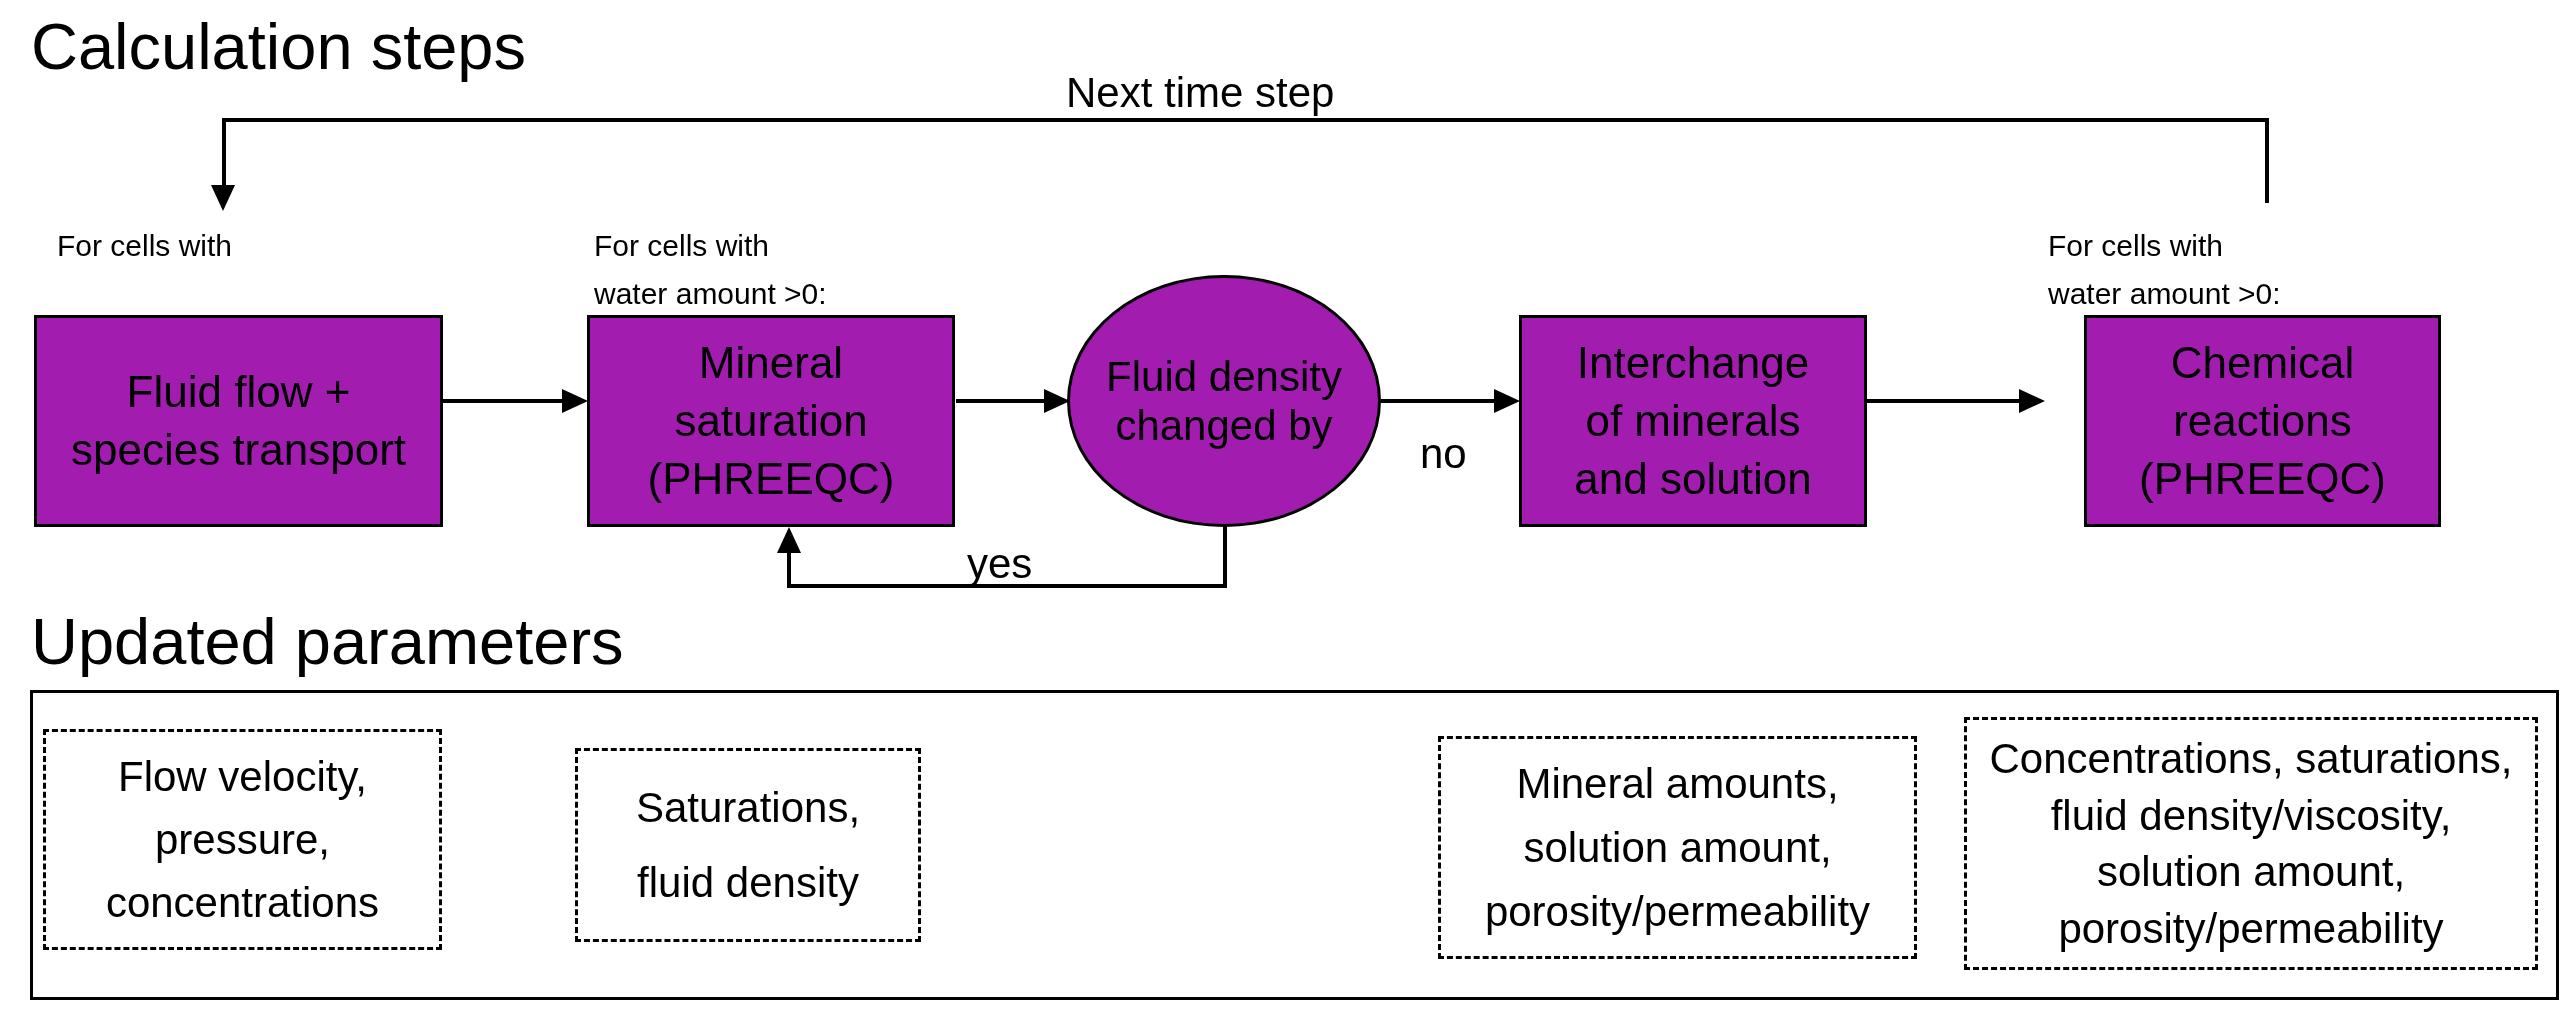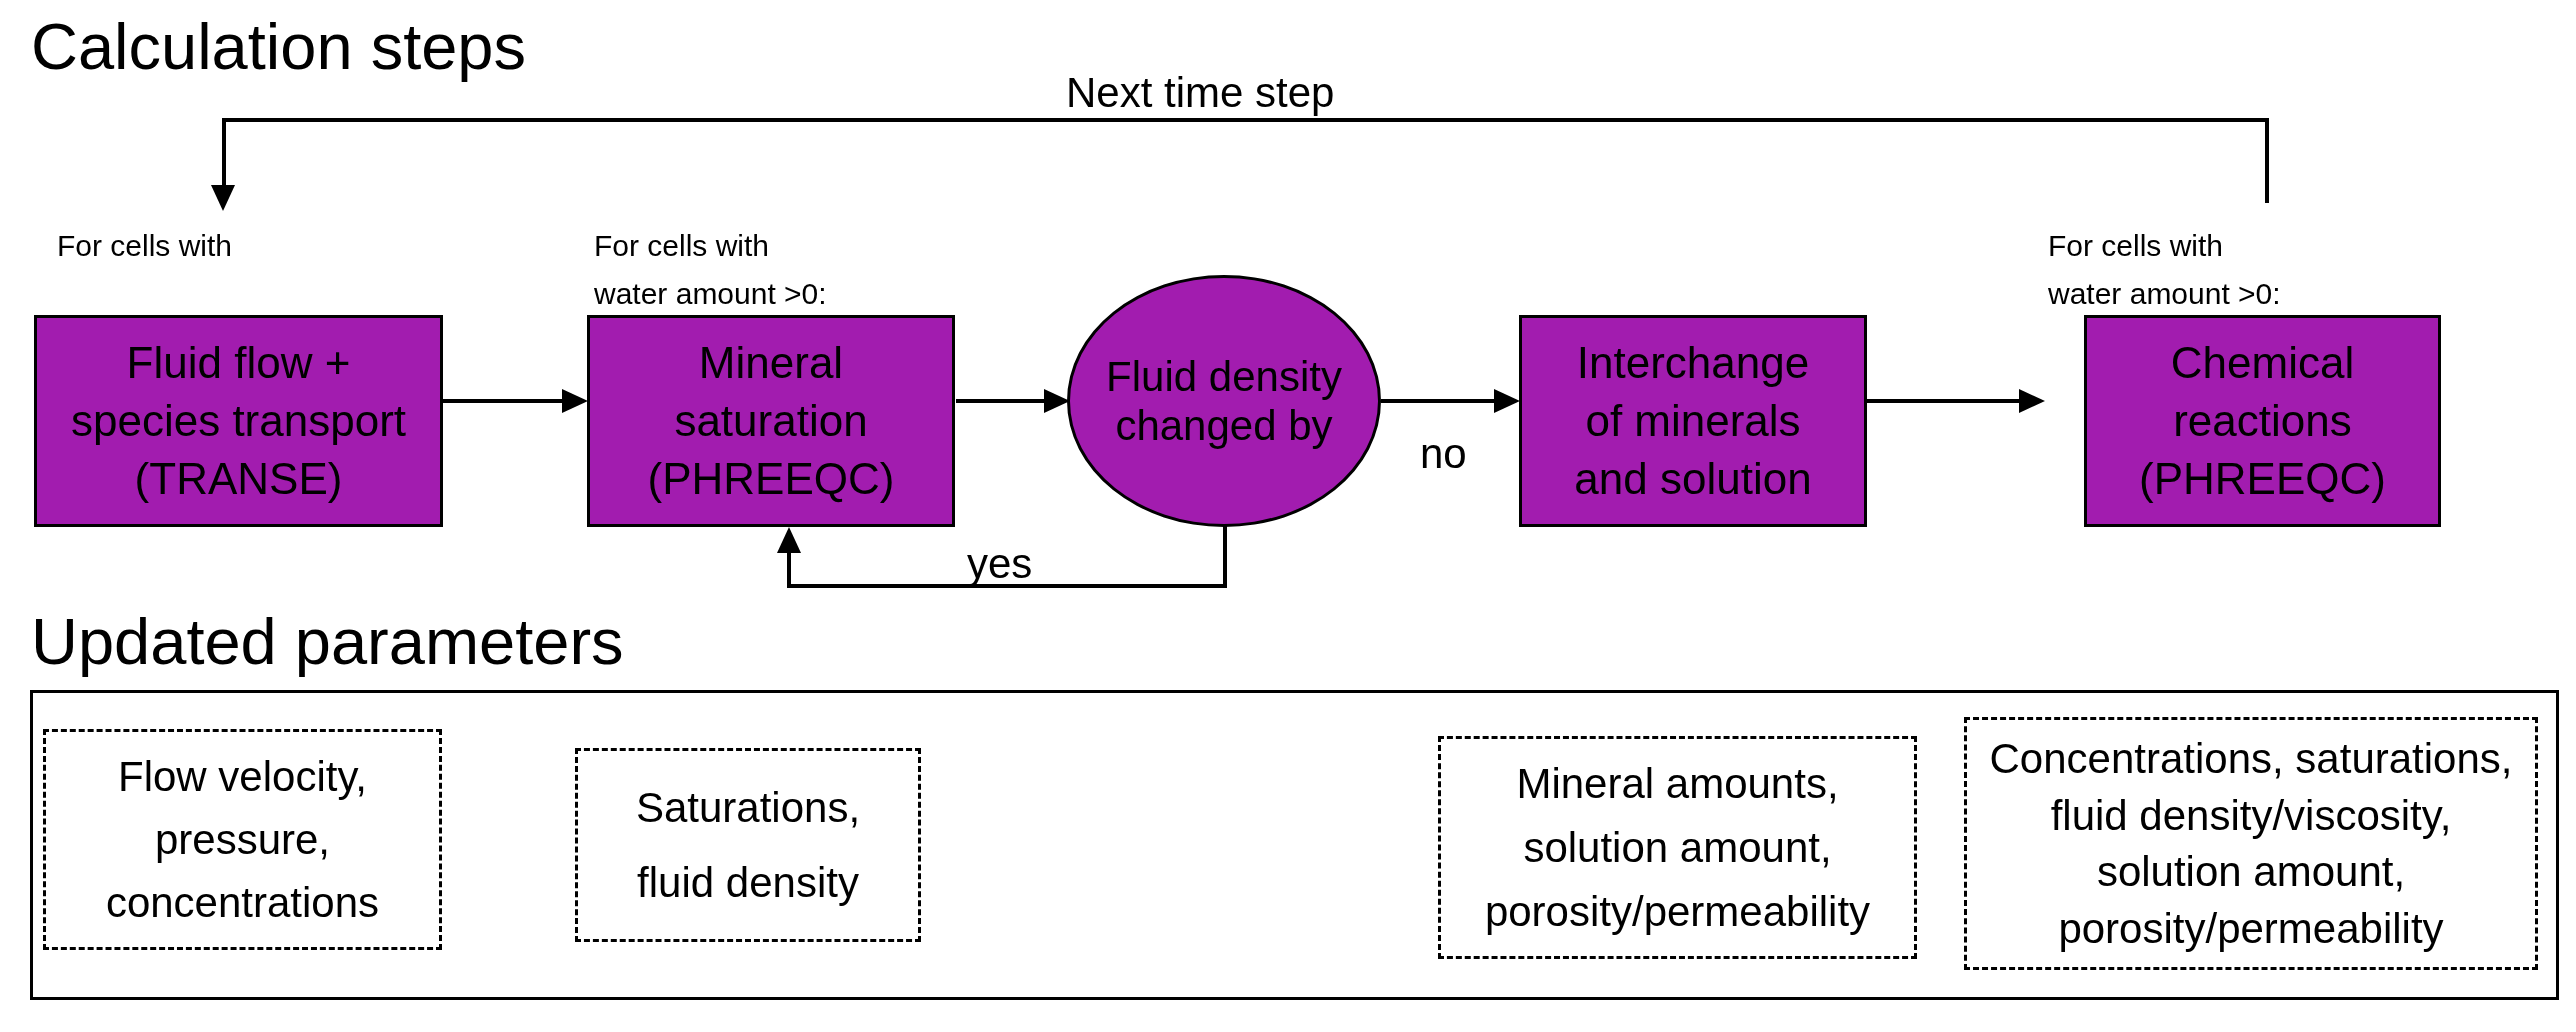--- a/index.html
+++ b/index.html
@@ -107,21 +107,20 @@
     <div>water amount &gt;0:</div>
   </div>
   <div class="cond" style="left:2048px;top:222px;">
     <div>For cells with</div>
     <div>water amount &gt;0:</div>
   </div>
 
   <div class="node" style="left:34px;top:315px;width:409px;height:212px;">
     <div class="tline">Fluid flow +</div>
     <div class="tline">species transport</div>
-    <div class="tline">(TRANSE)</div>
   </div>
 
   <div class="node" style="left:587px;top:315px;width:368px;height:212px;">
     <div class="tline">Mineral</div>
     <div class="tline">saturation</div>
     <div class="tline">(PHREEQC)</div>
   </div>
 
   <div class="node ellipse" style="left:1067px;top:275px;width:314px;height:252px;">
     <div class="tline">Fluid density</div>

